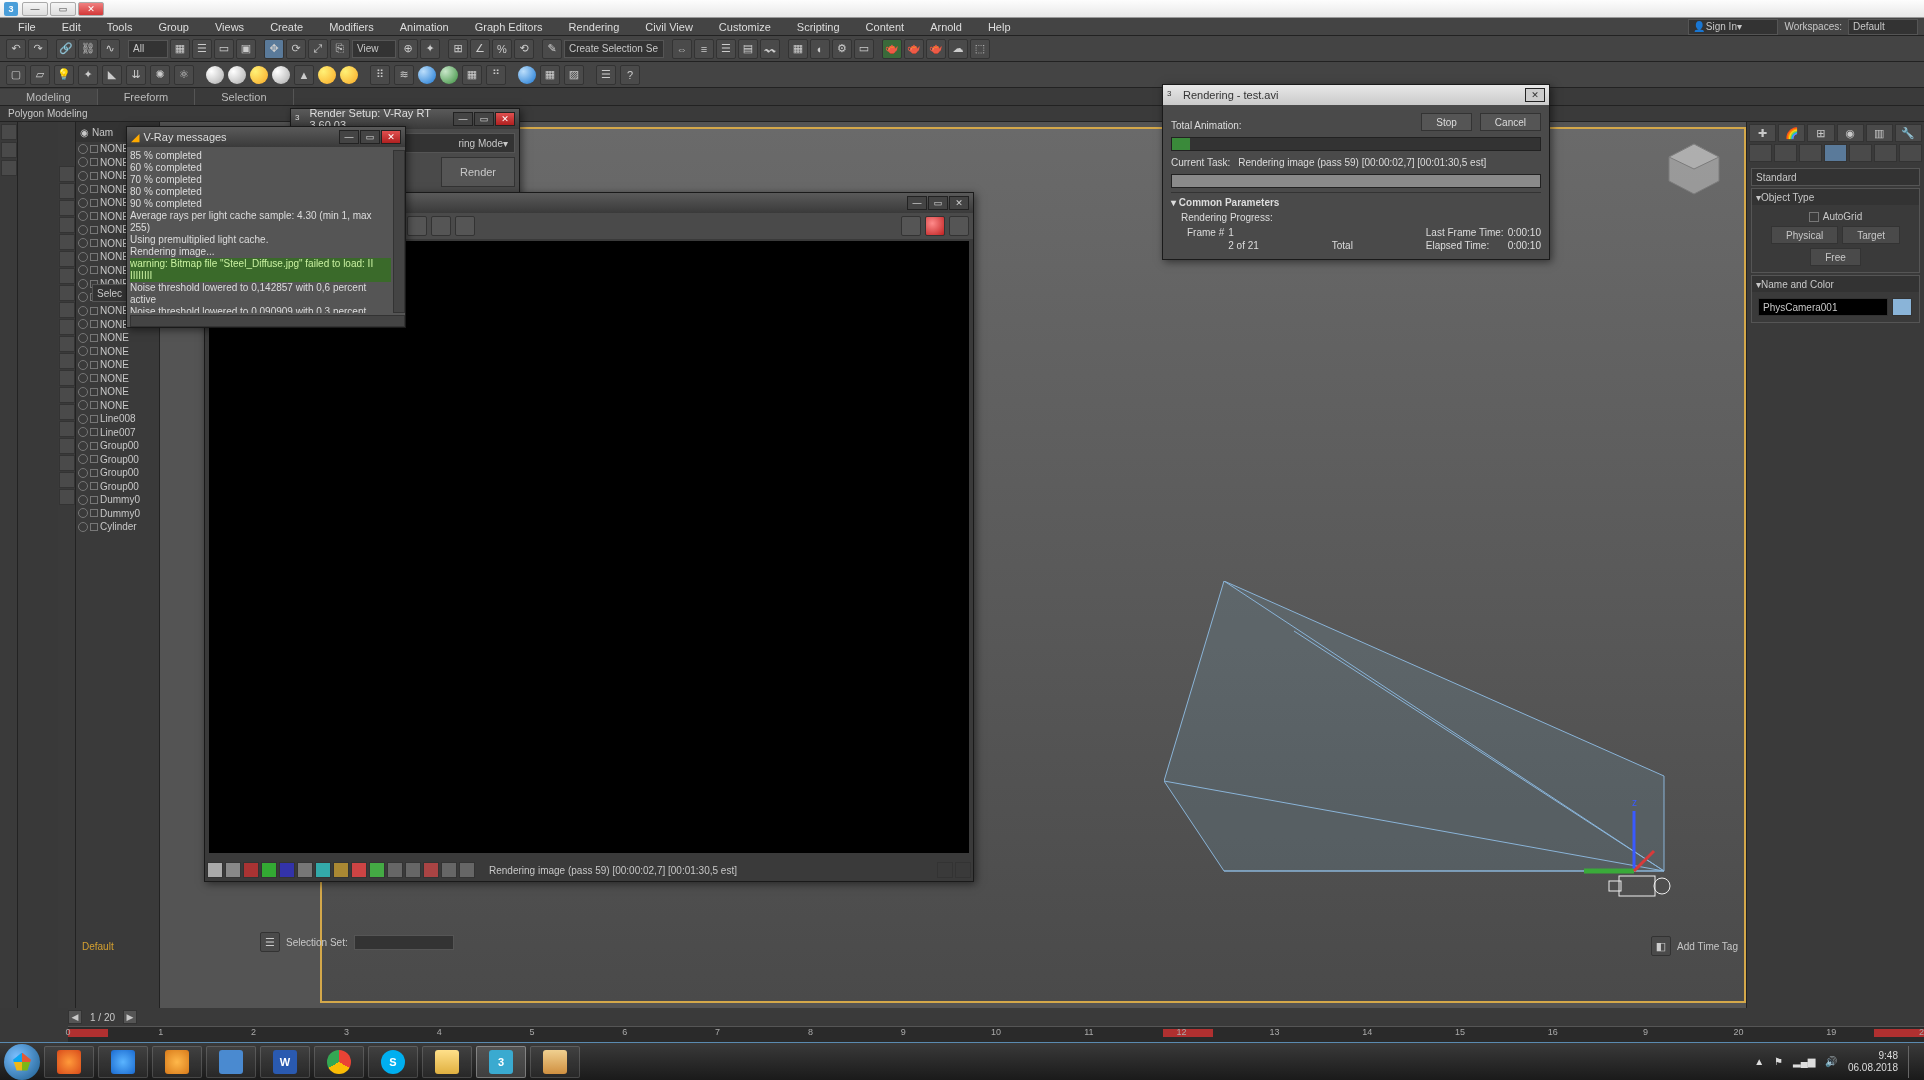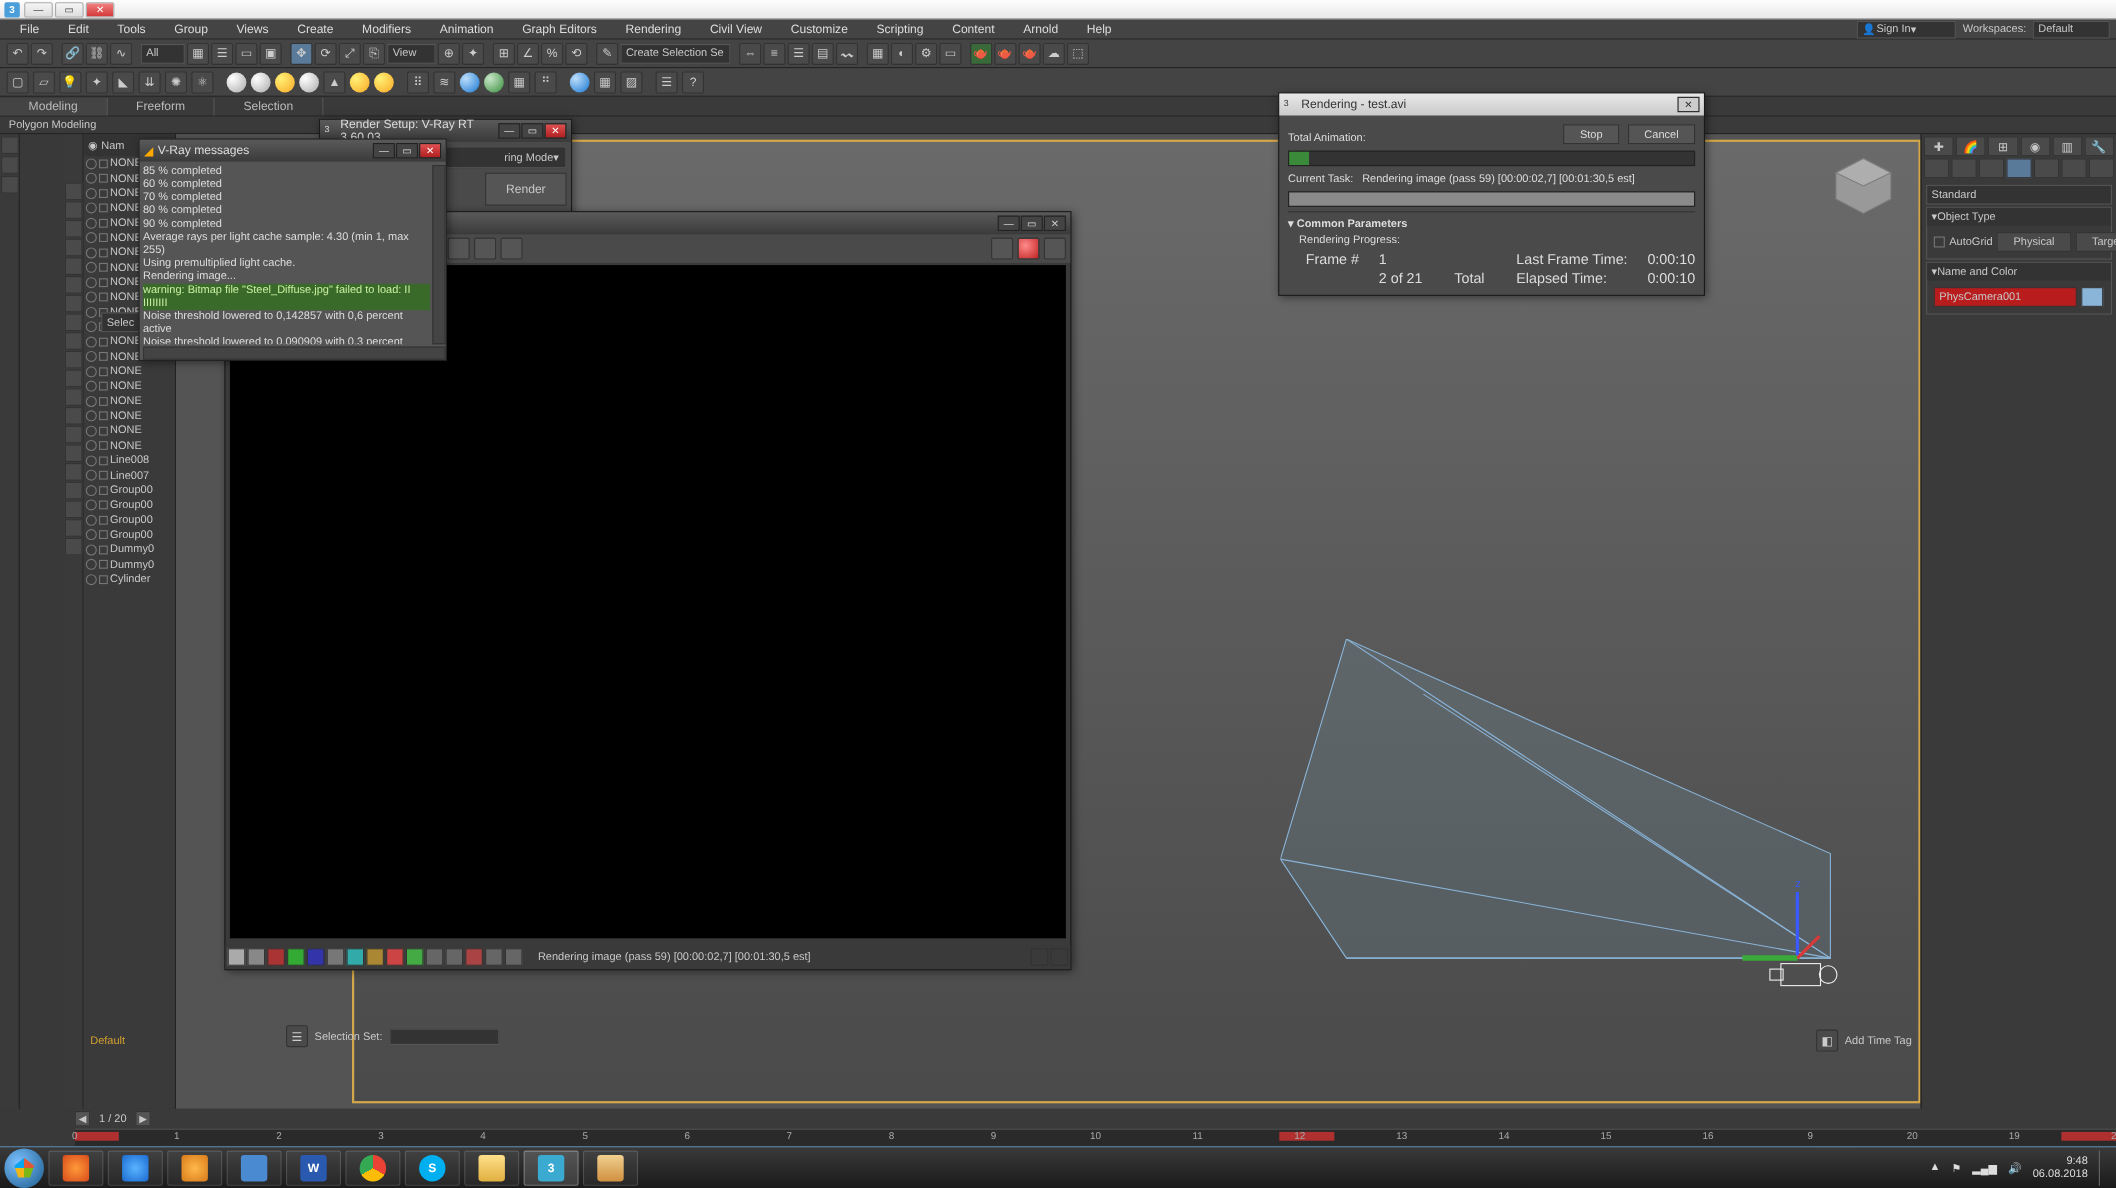--- a/index.html
+++ b/index.html
@@ -44,24 +44,24 @@
 .viewcube{position:absolute;right:20px;top:10px;width:60px;height:60px;opacity:.6}
 .cmdpanel{position:absolute;right:0;top:0;width:178px;bottom:0;background:#3a3a3a;border-left:1px solid #222}
 .cmdtabs{height:22px;display:flex;gap:2px;padding:2px}
 .cmdtabs .ct{flex:1;height:18px;background:#4a4a4a;border:1px solid #333;display:flex;align-items:center;justify-content:center}
 .cmdtabs2{height:22px;display:flex;gap:2px;padding:0 2px}
 .cmdtabs2 .ct{flex:1;height:18px;background:#4a4a4a;border:1px solid #333}
 .cmdtabs2 .ct.sel{background:#5a7a9a}
 .cmddd{margin:2px 4px;height:18px;background:#333;border:1px solid #555;display:flex;align-items:center;padding:0 4px;font-size:10px}
 .rollout{margin:2px 4px;border:1px solid #555}
 .rollout .rh{height:16px;background:#333;display:flex;align-items:center;padding:0 4px;font-size:10px}
-.rollout .rb{padding:6px;display:flex;flex-direction:row;gap:4px;align-items:center}
+.rollout .rb{padding:6px;display:flex;flex-direction:column;gap:4px;align-items:center}
 .rbtn{height:18px;padding:0 14px;background:#4a4a4a;border:1px solid #333;display:flex;align-items:center;font-size:10px}
 .cbx{font-size:10px;display:flex;align-items:center;gap:4px}
-.namefield{width:130px;height:18px;background:#b91c1c;border:1px solid #333;padding:0 4px;font-size:10px;display:flex;align-items:center}
+.namefield{width:130px;height:18px;background:#000000;border:1px solid #333;padding:0 4px;font-size:10px;display:flex;align-items:center}
 .colorbox{width:20px;height:18px;background:#8ab4d8;border:1px solid #333}
 .timeslider{position:absolute;left:68px;right:0;bottom:54px;height:18px;background:#3a3a3a;display:flex;align-items:center}
 .tsbtn{width:14px;height:14px;background:#555;border:1px solid #333;display:flex;align-items:center;justify-content:center;font-size:9px}
 .tslabel{padding:0 8px;font-size:10px}
 .trackbar{position:absolute;left:68px;right:0;bottom:38px;height:16px;background:#2a2a2a;display:flex}
 .trackbar .ticks{flex:1;position:relative;border-top:1px solid #555}
 .trackbar .tick{position:absolute;top:0;font-size:9px;color:#aaa;transform:translateX(-50%)}
 .trackbar .key{position:absolute;top:2px;width:40px;height:8px;background:#b03030}
 .statusbar{position:absolute;left:0;right:0;bottom:0;height:38px;background:#3a3a3a;border-top:1px solid #222;display:flex}
 .statusbar .mxs{width:68px;height:18px;margin:12px 2px 0;background:#ddd;border:1px solid #888;color:#333;font-size:9px;display:flex;align-items:center;padding:0 2px}
@@ -111,21 +111,21 @@
 .vfb .sbtn{width:16px;height:16px;border:1px solid #333}
 .renderdlg{left:1162px;top:84px;width:388px;z-index:45;background:#4a4a4a}
 .renderdlg .ftitle{background:linear-gradient(#e8e8e8,#cacaca);color:#333}
 .renderdlg .body{padding:8px;font-size:10px;color:#ddd}
 .renderdlg .row{display:flex;align-items:flex-end;margin-bottom:6px;gap:8px}
 .renderdlg .btn{height:18px;padding:0 14px;background:#555;border:1px solid #333;font-size:10px;display:flex;align-items:center}
 .renderdlg .prog{height:14px;background:#333;border:1px solid #222;position:relative}
 .renderdlg .prog .fill{position:absolute;left:0;top:0;bottom:0;background:#3a8a3a}
 .renderdlg .sec{border-top:1px solid #333;padding-top:4px;margin-top:4px}
 .renderdlg .sh{font-size:10px;font-weight:bold;color:#ddd;margin-bottom:4px}
-.renderdlg .grid{display:grid;grid-template-columns:auto auto 1fr auto auto;gap:2px 18px;font-size:13px}
+.renderdlg .grid{display:grid;grid-template-columns:auto auto 1fr auto auto;gap:2px 4px;font-size:10px}
 .seldd{position:absolute;left:92px;top:162px;width:60px;height:18px;background:#333;border:1px solid #555;font-size:10px;display:flex;align-items:center;padding:0 4px;z-index:20}
 .deflabel{position:absolute;left:82px;bottom:56px;font-size:10px;color:#d4a030;z-index:5}
 .selsetlabel{position:absolute;left:260px;bottom:56px;font-size:10px;z-index:5;display:flex;align-items:center;gap:6px}
 .atlabel{position:absolute;right:186px;bottom:52px;font-size:10px;z-index:5;display:flex;align-items:center;gap:6px}
 </style>
 </head>
 <body>
 
 <div class="titlebar">
   <div class="ico">3</div>

